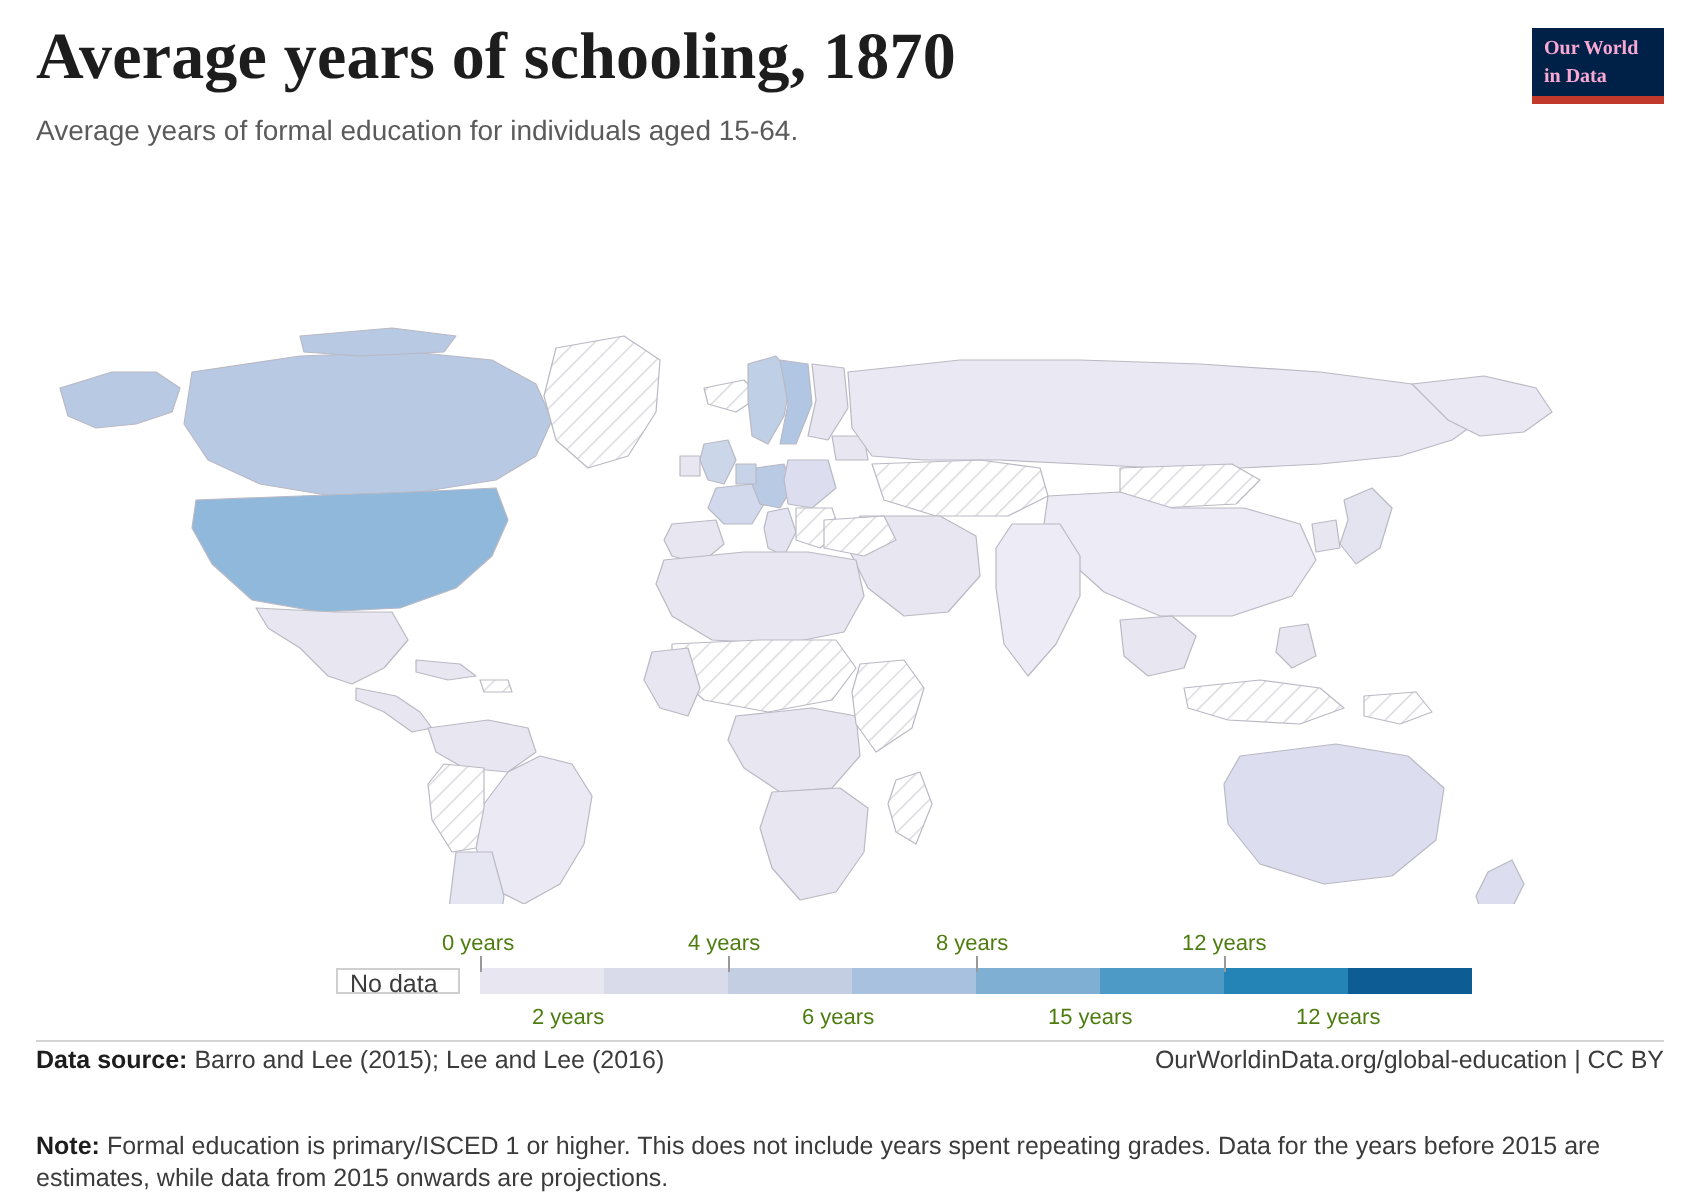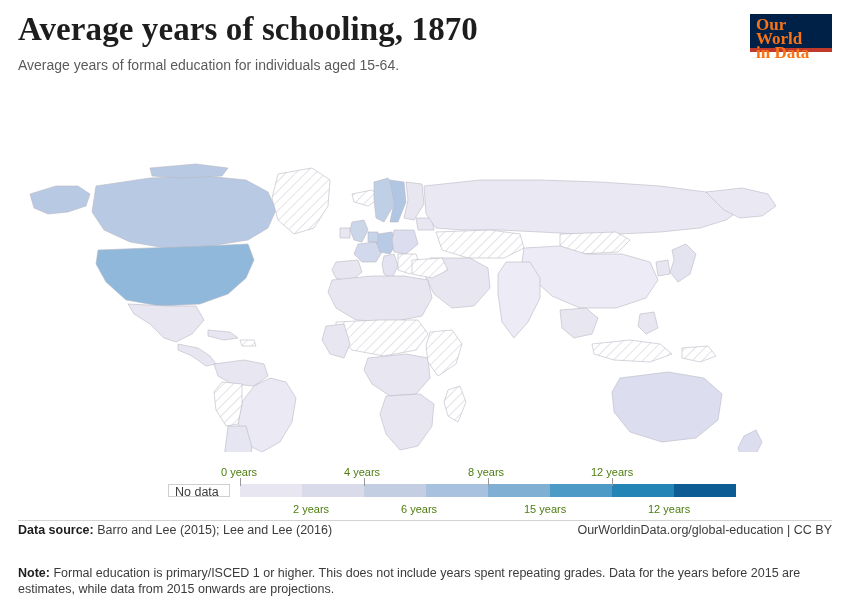--- a/index.html
+++ b/index.html
@@ -42,27 +42,27 @@
     font-size: 14px;
     color: #5b5b5b;
     margin: 12px 0 0 0;
     line-height: 18px;
   }
 
   .owid-logo {
     position: absolute;
     right: 18px;
     top: 14px;
-    width: 82px;
+    width: 66px;
     height: 38px;
     background: #002147;
-    color: #f97316;
+    color: #f9a8d4;
     font-family: "Liberation Serif", serif;
     font-weight: 700;
-    font-size: 17px;
+    font-size: 10px;
     line-height: 14px;
     padding: 4px 5px 0 6px;
     box-sizing: border-box;
     border-bottom: 4px solid #c0392b;
   }
 
   
   .map-area {
     position: absolute;
     left: 0;
@@ -278,21 +278,21 @@
       <div class="swatch" style="width:62px;background:#7fb0d4"></div>
       <div class="swatch" style="width:62px;background:#4e9ac6"></div>
       <div class="swatch" style="width:62px;background:#2484b5"></div>
       <div class="swatch" style="width:62px;background:#0d5c94"></div>
     </div>
 
     <div class="legend-labels">
       <span class="nodata-label">No data</span>
 
       <span class="legend-label" style="left:221px; top:4px;">0 years</span>
-      <span class="legend-label" style="left:293px; top:41px;">2 years</span>
+      <span class="legend-label" style="left:266px; top:41px;">2 years</span>
       <span class="legend-label" style="left:344px; top:4px;">4 years</span>
       <span class="legend-label" style="left:401px; top:41px;">6 years</span>
       <span class="legend-label" style="left:468px; top:4px;">8 years</span>
       <span class="legend-label" style="left:524px; top:41px;">15 years</span>
       <span class="legend-label" style="left:591px; top:4px;">12 years</span>
       <span class="legend-label" style="left:648px; top:41px;">12 years</span>
 
       <span class="tick" style="left:240px; top:16px; height:8px; background:#999;"></span>
       <span class="tick" style="left:364px; top:16px; height:8px; background:#999;"></span>
       <span class="tick" style="left:488px; top:16px; height:8px; background:#999;"></span>

